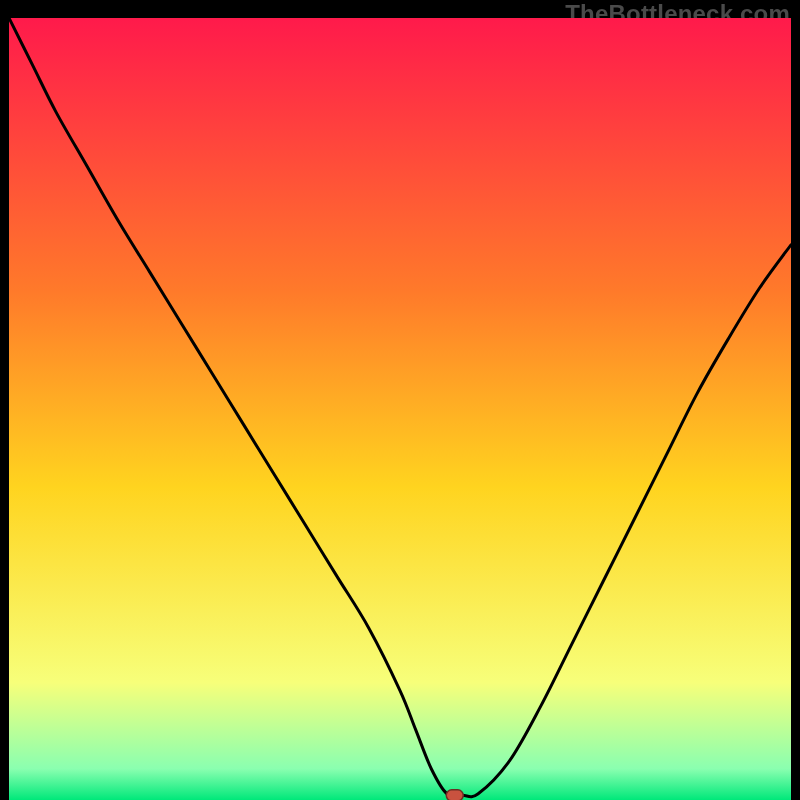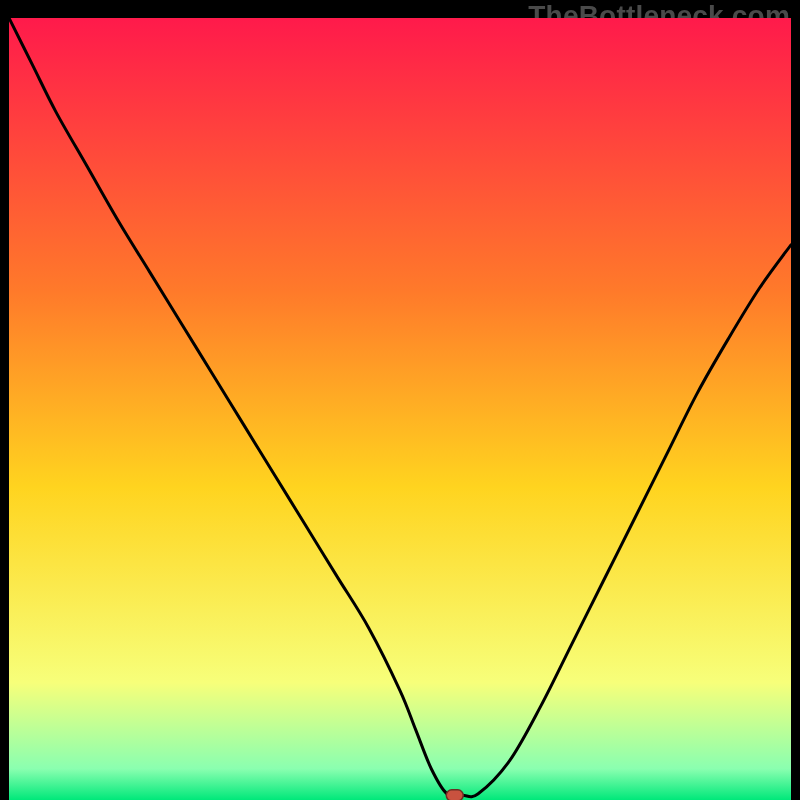--- a/index.html
+++ b/index.html
@@ -24,21 +24,21 @@
     left: 0;
     top: 0;
     width: 782px;
     height: 782px;
   }
   .watermark {
     position: absolute;
     top: 0px;
     right: 10px;
     color: #4a4a4a;
-    font-size: 28px;
+    font-size: 24px;
     font-weight: 600;
     letter-spacing: 0.2px;
     user-select: none;
   }
 </style>
 </head>
 <body>
 
 <div class="watermark">TheBottleneck.com</div>
 

